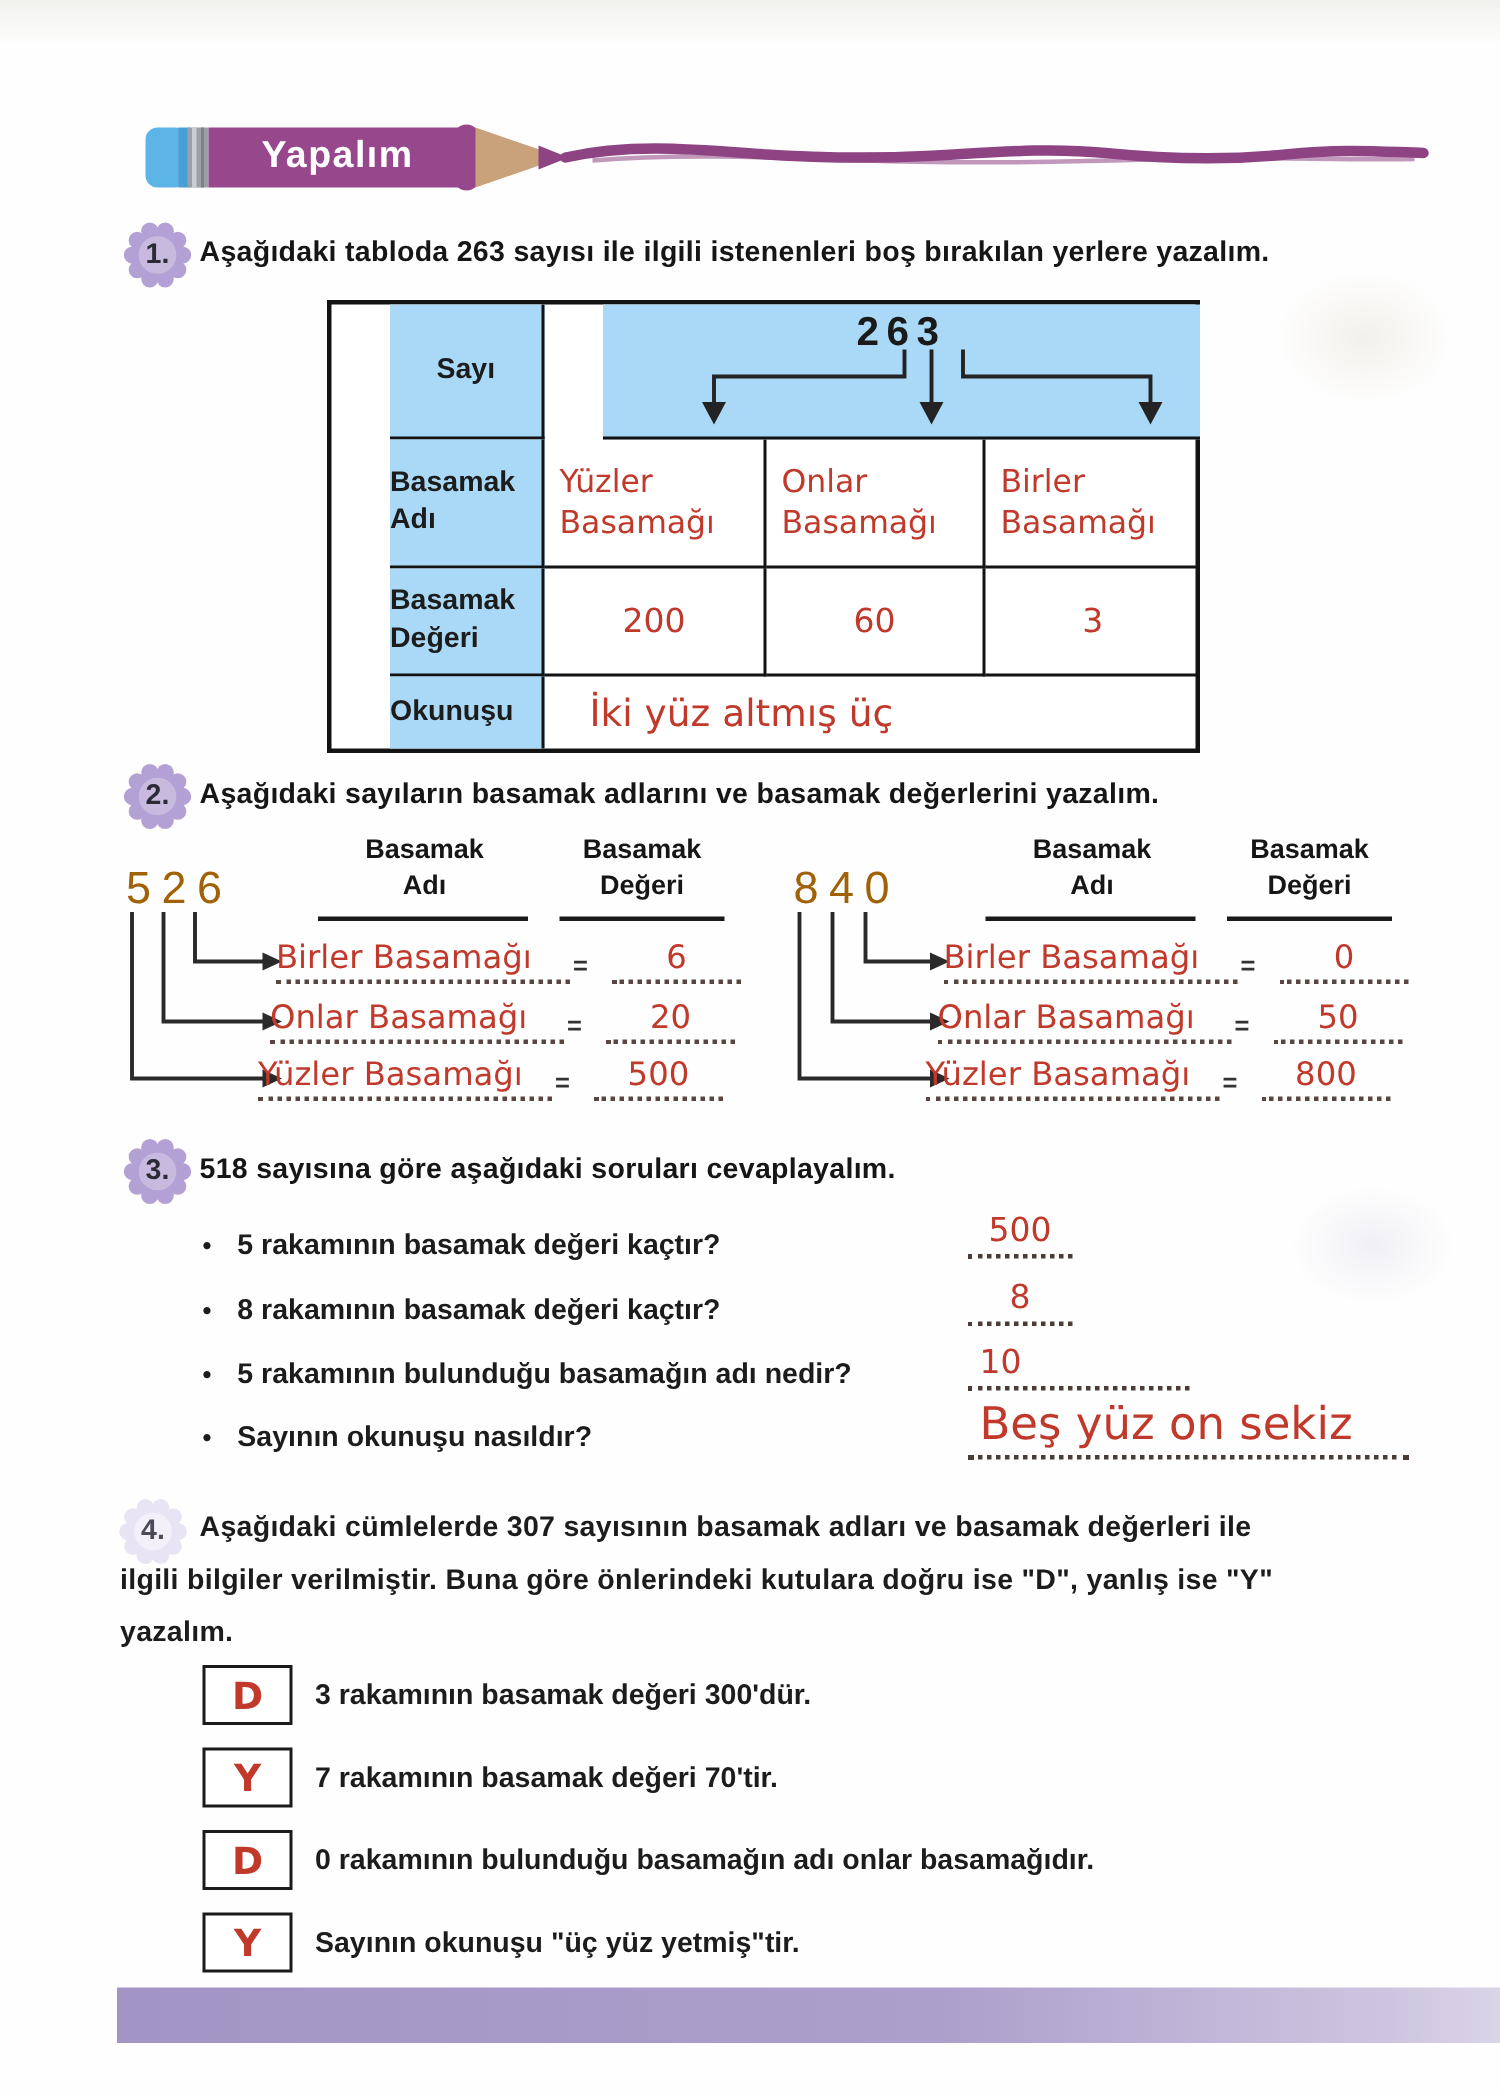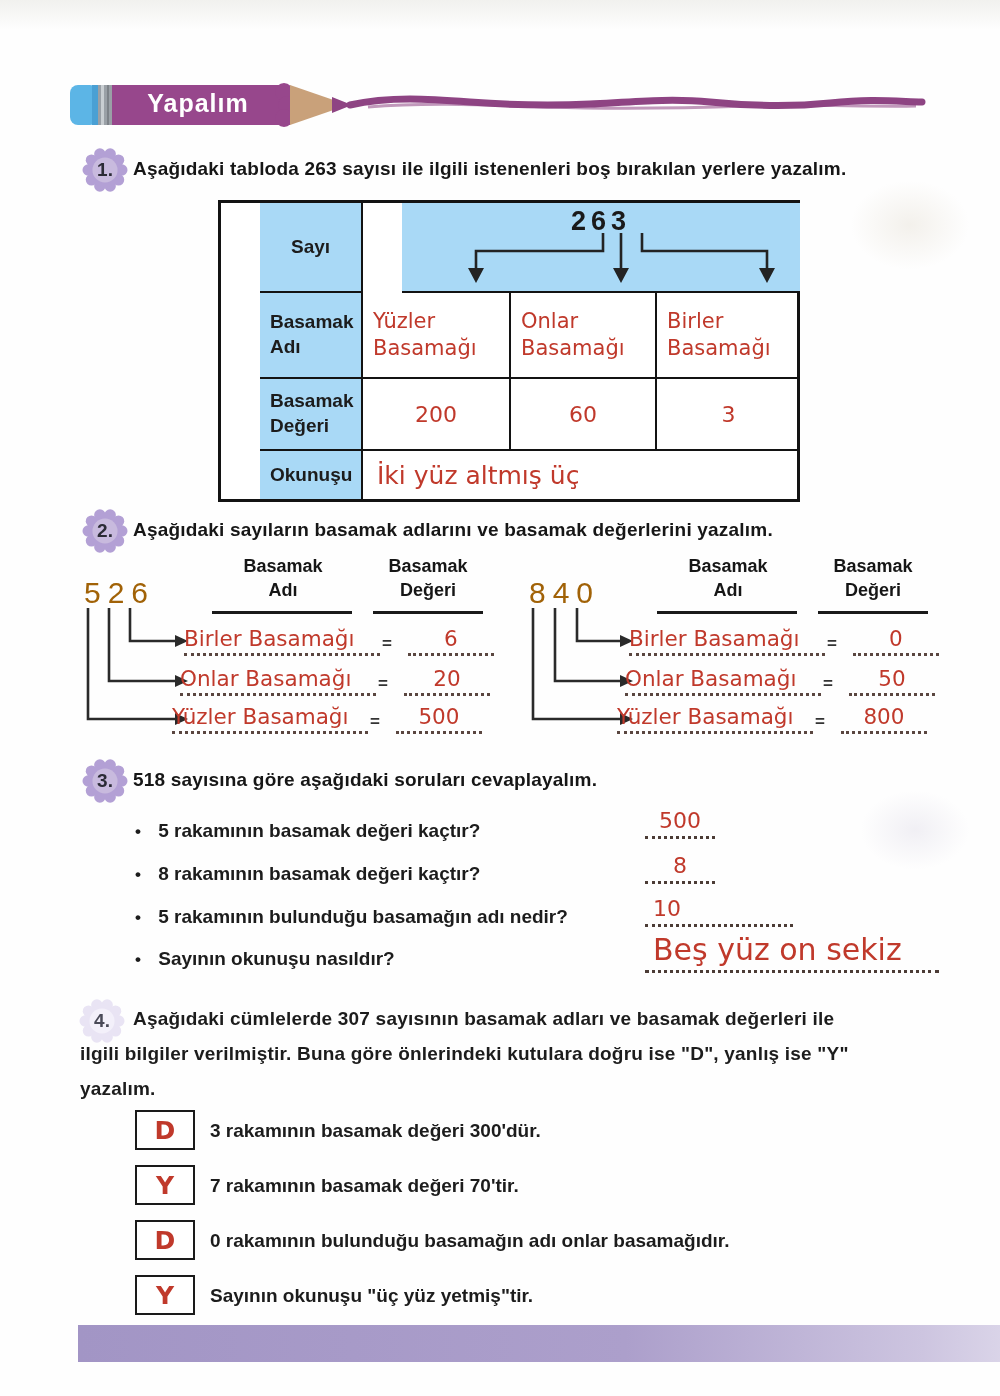--- a/index.html
+++ b/index.html
@@ -6,21 +6,21 @@
   .sheet{
     position:relative;width:1000px;height:1396px;overflow:hidden;
     background:#fefefe;
     font-family:"Liberation Sans",sans-serif;color:#1c1c1c;
   }
   .top-fade{position:absolute;left:0;top:0;width:1000px;height:30px;
     background:linear-gradient(#f1f1ee,#fefefe);}
   .artifact{position:absolute;border-radius:50%;pointer-events:none;}
 
   
-  .pencil-banner{position:absolute;left:68px;top:78px;width:865px;height:56px;}
+  .pencil-banner{position:absolute;left:95px;top:78px;width:865px;height:56px;}
   .pencil-label{position:absolute;left:50px;top:11px;width:160px;text-align:center;
     color:#fff;font-size:25px;letter-spacing:1px;font-weight:600;}
 
   
   .badge{position:absolute;width:46px;height:46px;}
   .badge svg{position:absolute;left:0;top:0;}
   .badge circle{fill:#b3a0d5;}
   .badge .inner{fill:#c8bade;}
   .badge.faded circle{fill:#e9e4f4;}
   .badge.faded .inner{fill:#f3f0fa;}
@@ -34,30 +34,30 @@
   
   .place-table{position:absolute;left:218px;top:200px;width:582px;
     display:grid;grid-template-columns:142px 148px 146px 143px;
     grid-template-rows:90px 86px 72px 48px;
     border:3px solid #131313;background:#fff;box-sizing:border-box;}
   .pt-cell{border-right:2.5px solid #131313;border-bottom:2.5px solid #131313;
     display:flex;flex-direction:column;justify-content:center;box-sizing:border-box;}
   .pt-cell.last-col{border-right:none;}
   .pt-cell.last-row{border-bottom:none;}
   .blue{background:#a9d9f6;margin-left:39px;}
-  .pt-blue-label{font-size:19px;font-weight:600;padding-left:10px;line-height:1.3;}
+  .pt-blue-label{font-size:19px;font-weight:600;line-height:1.3;}
   .pt-sayi{align-items:center;padding-left:0;}
   .pt-number-cell{grid-column:2/5;position:relative;padding:0;}
   .pt-number{position:absolute;left:0;top:3px;width:100%;text-align:center;
     font-size:27px;font-weight:600;letter-spacing:5px;color:#1a1a1a;}
   .pt-arrows{position:absolute;left:0;top:0;}
   .red-cell{color:#c0392b;font-family:"DejaVu Sans",sans-serif;}
   .pt-adi{font-size:21px;line-height:1.3;padding-left:10px;}
   .pt-val{font-size:22px;align-items:center;}
-  .pt-okunus{grid-column:2/5;font-size:25px;padding-left:14px;}
+  .pt-okunus{grid-column:2/5;font-size:25px;padding-left:14px;margin-left:16px;}
 
   
   .big-number{position:absolute;font-size:30px;letter-spacing:7px;color:#a16207;font-weight:500;}
   .col-head{position:absolute;width:110px;text-align:center;font-size:18px;
     font-weight:600;line-height:1.35;color:#161616;}
   .head-rule{position:absolute;height:2.5px;background:#1a1a1a;}
   .pv-row{position:absolute;display:flex;align-items:flex-end;height:30px;}
   .pv-label{display:inline-block;width:196px;color:#c0392b;font-size:21.5px;
     font-family:"DejaVu Sans",sans-serif;
     border-bottom:3px dotted #5a4640;padding-bottom:2px;}

